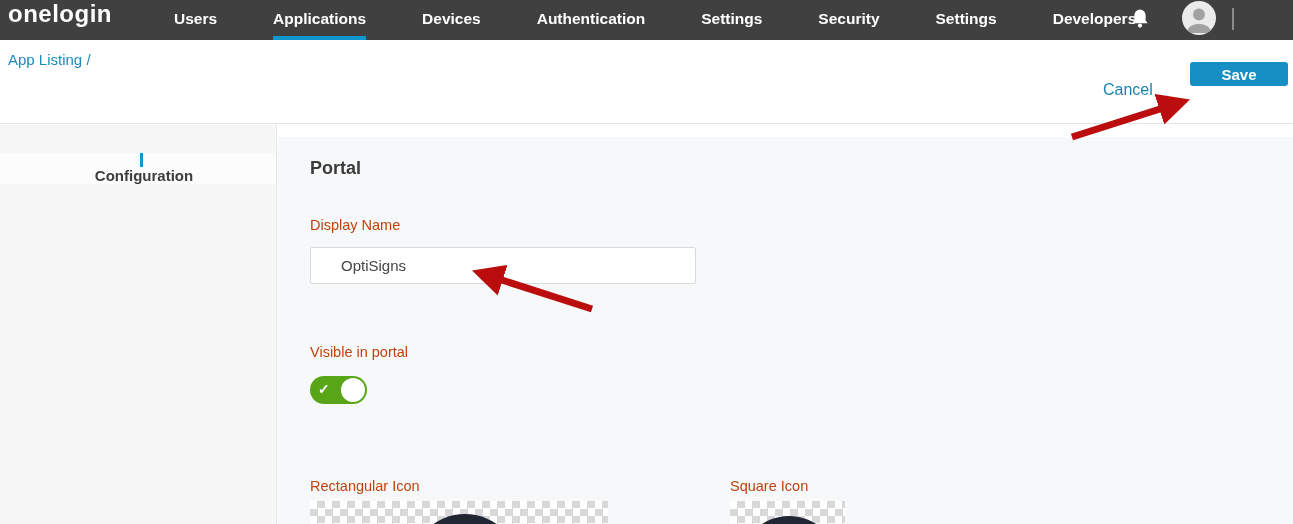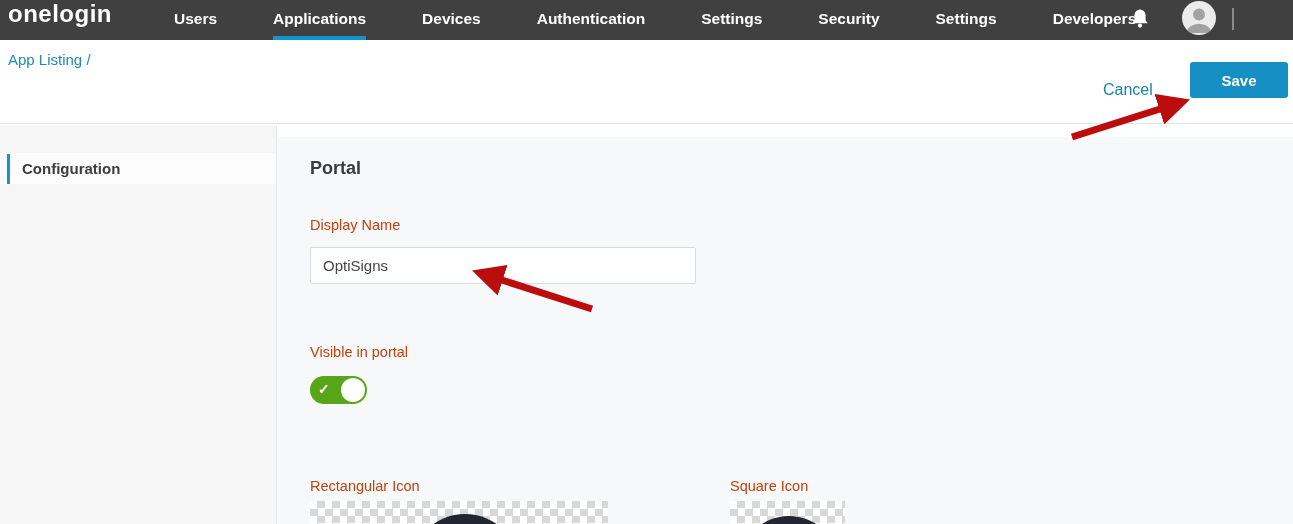--- a/index.html
+++ b/index.html
@@ -24,46 +24,46 @@
 
   
   .header { position:absolute; left:0; top:40px; width:1293px; height:84px;
             background:#fff; border-bottom:1px solid #e4e4e4;padding-left:36px; }
   .breadcrumb { position:absolute; left:8px; top:11px; font-size:15px;
                 color:#1e8cb8; cursor:pointer; }
   .page-title { position:absolute; left:8px; top:33px; font-size:22.5px;
                 color:#3d3d3d; font-weight:normal; }
   .cancel-link { position:absolute; left:1103px; top:33px; font-size:16px;
                  color:#1b82ab; cursor:pointer;margin-top:8px; }
-  .save-btn { position:absolute; left:1190px; top:22px; width:98px; height:36px;
+  .save-btn { position:absolute; left:1190px; top:22px; width:98px; height:24px;
               background:#168fc4; color:#fff; border:none; border-radius:3px;
               font-size:15px; font-weight:bold; font-family:"Liberation Sans",sans-serif;
               cursor:pointer; }
 
   
   .sidebar { position:absolute; left:0; top:125px; width:277px; height:399px;
              background:#f6f6f7; border-right:1px solid #e7e7e9; }
   .side-item { position:absolute; left:0; top:28px; width:276px; height:31px;
-               background:#fcfcfd; display:flex; align-items:center; cursor:pointer; }
+               background:#fcfcfd; display:flex; align-items:center; cursor:pointer;flex-direction:column; }
   .side-item .bar { width:3px; height:30px; margin-left:7px; background:#1195ce; }
   .side-item .lbl { margin-left:12px; font-size:15px; font-weight:bold; color:#3d3d3d; }
 
   
   .main { position:absolute; left:278px; top:125px; width:1015px; height:399px;
           background:#f7f8fa;margin-top:12px; }
   .section-title { position:absolute; left:32px; top:21px; font-size:18px;
                    font-weight:bold; color:#3b3b3b; }
   .field-label { position:absolute; font-size:14.5px; color:#c2410c; }
   .lbl-display   { left:32px; top:80px; }
   .lbl-visible   { left:32px; top:207px; }
   .lbl-rect-icon { left:32px; top:341px; }
   .lbl-sq-icon   { left:452px; top:341px; }
   .text-input { position:absolute; left:32px; top:110px; width:386px; height:37px;
                 background:#fff; border:1px solid #d8dadc; border-radius:2px;
-                font-size:15px; color:#454545; padding-left:12px;
+                font-size:15px; color:#454545; padding-left:30px;
                 font-family:"Liberation Sans",sans-serif; }
 
   .toggle { position:absolute; left:32px; top:239px; width:57px; height:28px;
             background:#58a617; border-radius:14px; cursor:pointer; }
   .toggle .knob { position:absolute; right:2px; top:2px; width:24px; height:24px;
                   background:#fff; border-radius:50%; }
   .toggle .check { position:absolute; left:8px; top:5px; color:#fff; font-size:14px;
                    font-weight:bold; }
 
   .checkerboard { position:absolute; top:364px; height:120px; overflow:hidden;

